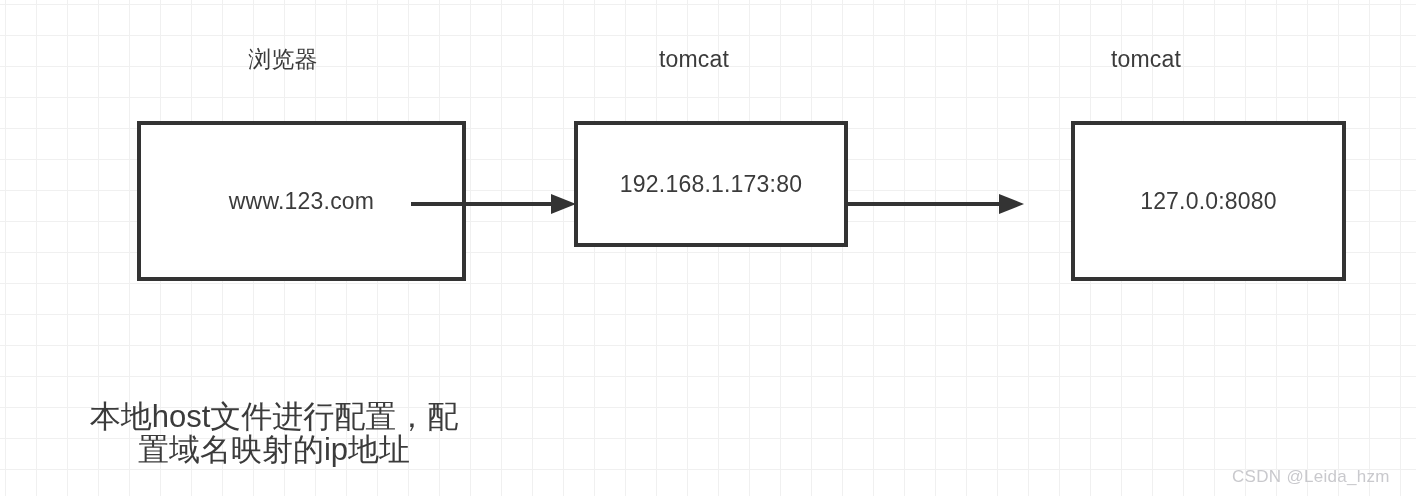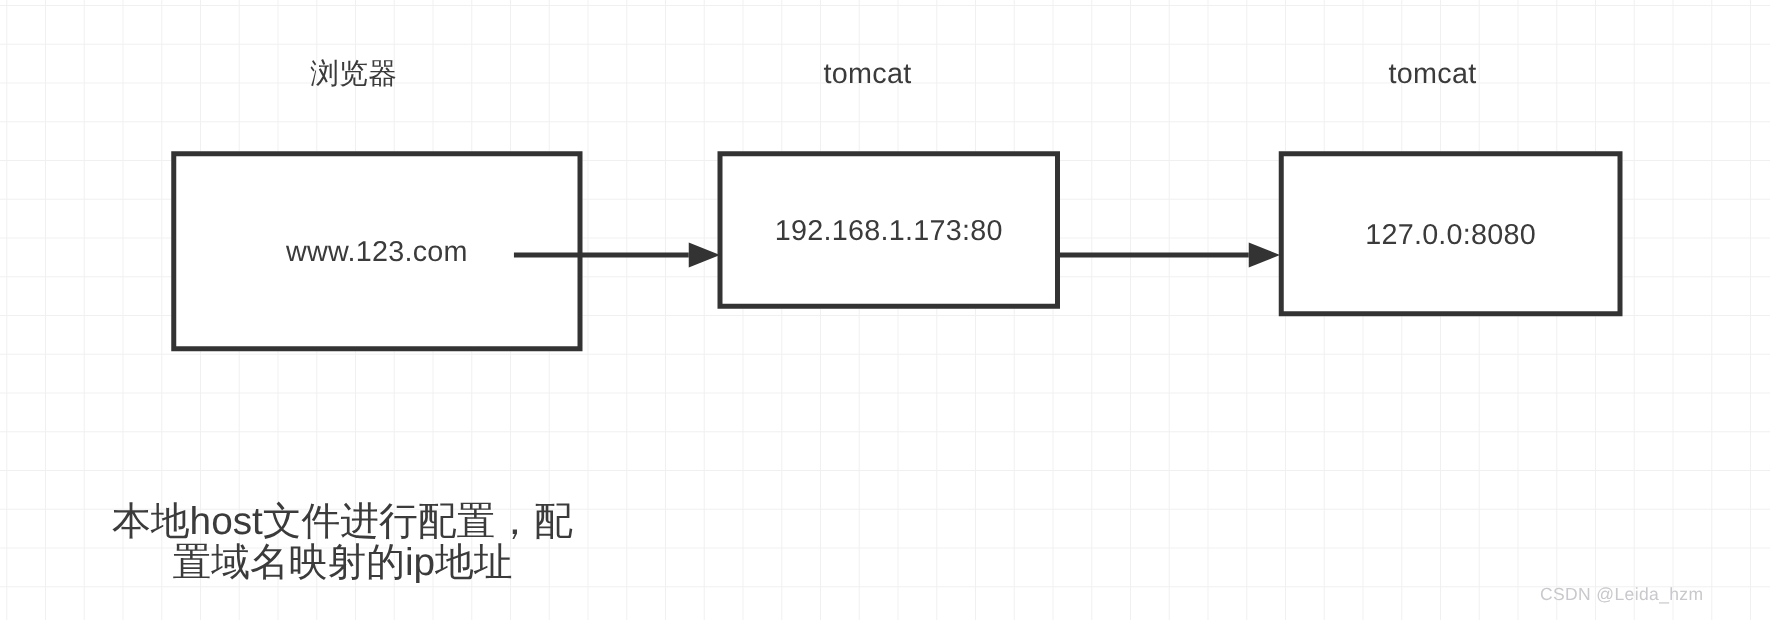--- a/index.html
+++ b/index.html
@@ -68,21 +68,21 @@
     color: #3b3b3b;
     line-height: 33px;
     transform: translateX(-50%);
     white-space: nowrap;
     margin-top: 16px;
   }
 
   
   .watermark {
     position: absolute;
-    font-size: 14px;
+    font-size: 17px;
     color: #c9c9cd;
     line-height: 1;
     white-space: nowrap;
     letter-spacing: 0.3px;
   }
 </style>
 </head>
 <body>
 
 <div id="canvas">
@@ -94,21 +94,21 @@
   <div class="node-label" style="left:1146px; top:59px;">tomcat</div>
 
   <div class="node-box" style="left:137px; top:121px; width:329px; height:160px;">
     <span class="node-box-text">www.123.com</span>
   </div>
 
   <div class="node-box" style="left:574px; top:121px; width:274px; height:126px;">
     <span class="node-box-text">192.168.1.173:80</span>
   </div>
 
-  <div class="node-box" style="left:1023px; top:121px; width:275px; height:132px;align-items:center;">
+  <div class="node-box" style="left:1071px; top:121px; width:275px; height:160px;align-items:center;">
     <span class="node-box-text">127.0.0:8080</span>
   </div>
 
   <svg class="arrow" style="left:411px; top:191px; width:165px;" viewBox="0 0 165 26" preserveAspectRatio="none">
     <line x1="0" y1="13" x2="140" y2="13" stroke="#333333" stroke-width="4"></line>
     <polygon points="140,3 165,13 140,23" fill="#333333"></polygon>
   </svg>
 
   <svg class="arrow" style="left:848px; top:191px; width:176px;" viewBox="0 0 176 26" preserveAspectRatio="none">
     <line x1="0" y1="13" x2="151" y2="13" stroke="#333333" stroke-width="4"></line>

